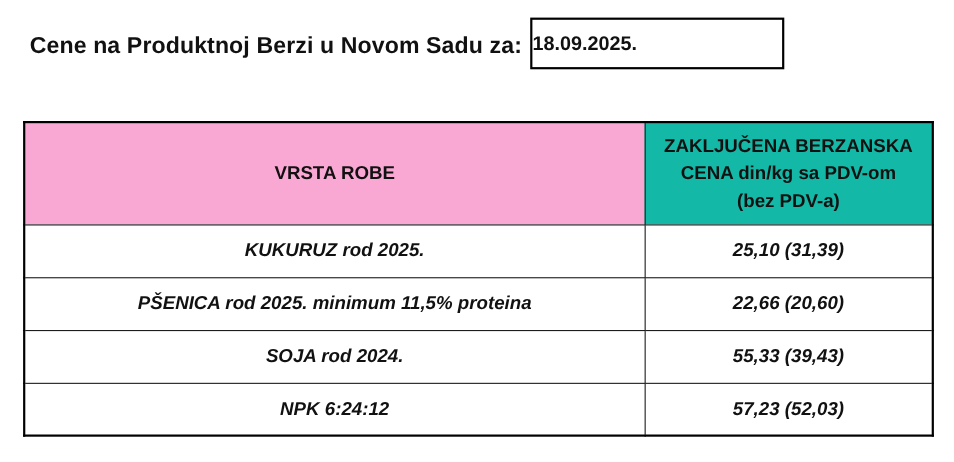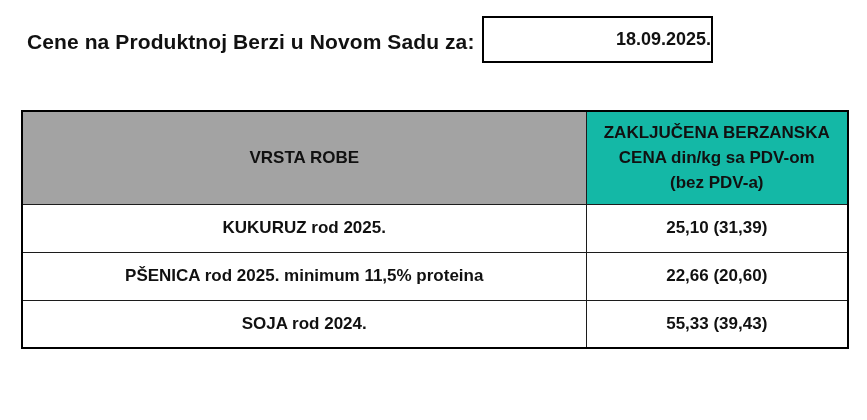--- a/index.html
+++ b/index.html
@@ -26,21 +26,21 @@
     white-space: nowrap;
   }
   .date-box {
     position: absolute;
     left: 482px; top: 16px;
     width: 231px; height: 47px;
     border: 2px solid #000000;
     background: #ffffff;
     display: flex;
     align-items: center;
-    justify-content: flex-end;
+    justify-content: flex-start;
     font-size: 18px;
     font-weight: bold;
   }
 
   
   table.price-table {
     position: absolute;
     left: 21px; top: 110px;
     width: 826px;
     border-collapse: collapse;
@@ -55,21 +55,21 @@
     font-weight: bold;
     font-size: 17px;
     padding: 0 6px;
   }
   table.price-table { border: 2px solid #000000; }
   table.price-table tr.header-row th {
     height: 93px;
     font-size: 17px;
     line-height: 25px;
   }
-  table.price-table tr.data-row td { height: 48px; }
+  table.price-table tr.data-row td { height: 48px; font-style: italic; }
   .hdr-line { display: block; }
 </style>
 </head>
 <body>
 
 <div class="page">
 
   <div class="title-bar">
     <div class="page-title">Cene na Produktnoj Berzi u Novom Sadu za:</div>
     <div class="date-box">
@@ -77,21 +77,21 @@
     </div>
   </div>
 
   <table class="price-table">
     <colgroup>
       <col class="c-commodity">
       <col class="c-price">
     </colgroup>
     <thead>
       <tr class="header-row" style="background-color: rgb(181, 220, 232);">
-        <th style="background-color: #a3a3a3;">
+        <th style="background-color: #f9a8d4;">
           <span>VRSTA ROBE</span>
         </th>
         <th style="background-color: #14b8a6;">
           <span class="hdr-line">ZAKLJUČENA BERZANSKA</span>
           <span class="hdr-line">CENA din/kg sa PDV-om</span>
           <span class="hdr-line">(bez PDV-a)</span>
         </th>
       </tr>
     </thead>
     <tbody>
@@ -100,16 +100,20 @@
         <td>25,10 (31,39)</td>
       </tr>
       <tr class="data-row">
         <td>PŠENICA rod 2025. minimum 11,5% proteina</td>
         <td>22,66 (20,60)</td>
       </tr>
       <tr class="data-row">
         <td>SOJA rod 2024.</td>
         <td>55,33 (39,43)</td>
       </tr>
+      <tr class="data-row">
+        <td>NPK 6:24:12</td>
+        <td>57,23 (52,03)</td>
+      </tr>
     </tbody>
   </table>
 
 </div>
 
 </body></html>

